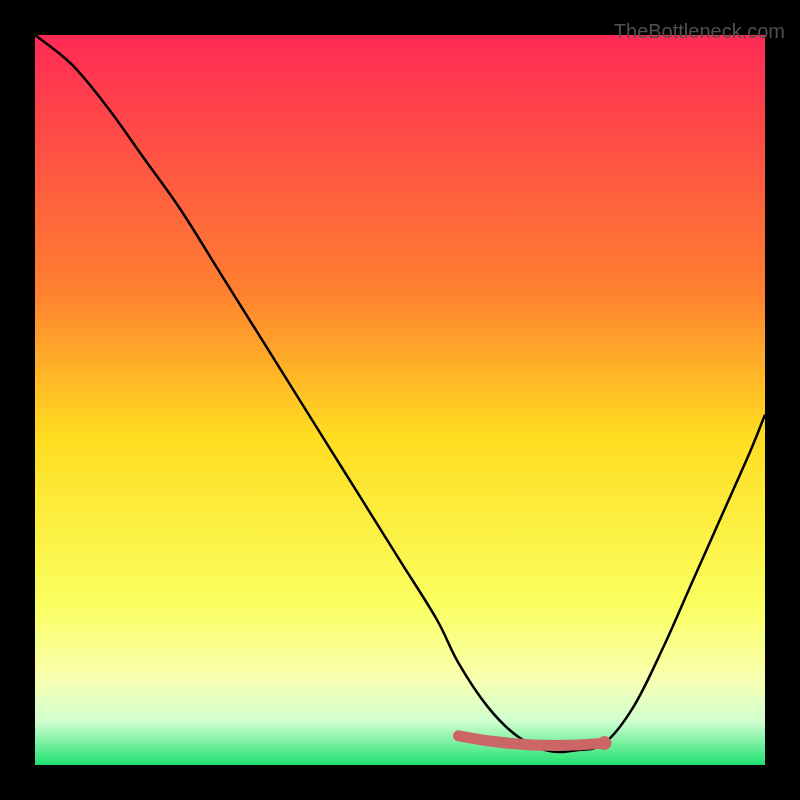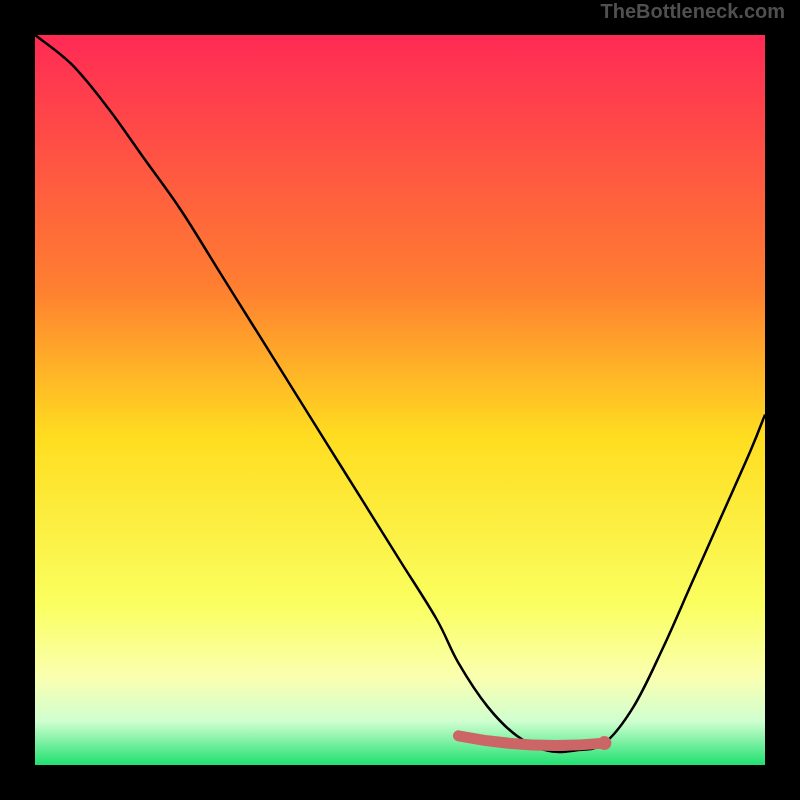--- a/index.html
+++ b/index.html
@@ -12,25 +12,25 @@
     font-family: Arial, sans-serif;
   }
   .container {
     width: 800px;
     height: 800px;
     position: relative;
     background: #000;
   }
   .watermark {
     position: absolute;
-    top: 0;
+    top: 20px;
     right: 15px;
     color: #505050;
     font-size: 20px;
-    font-weight: bold;
+    font-weight: normal;
     z-index: 10;
   }
   .plot-area {
     position: absolute;
     left: 35px;
     top: 35px;
     width: 730px;
     height: 730px;
   }
   svg {

